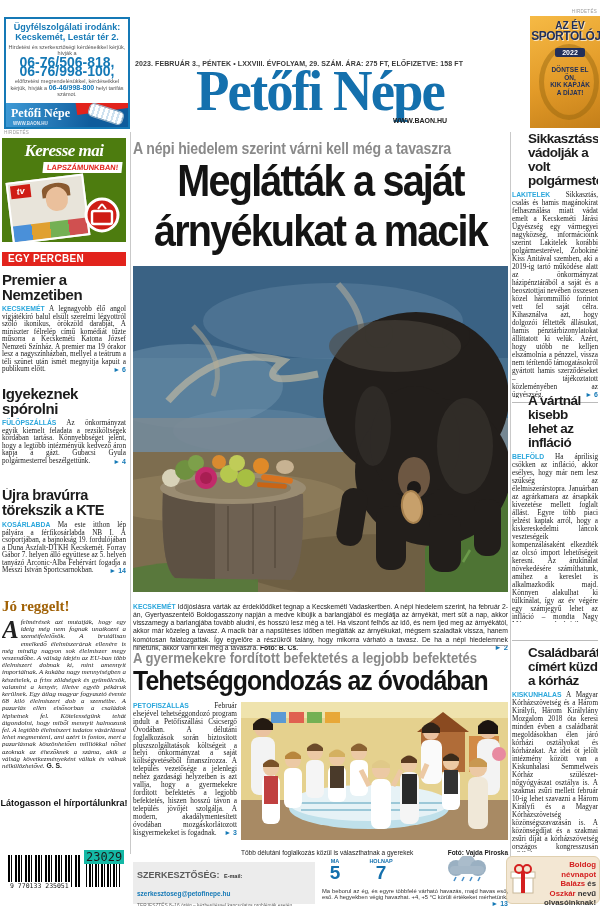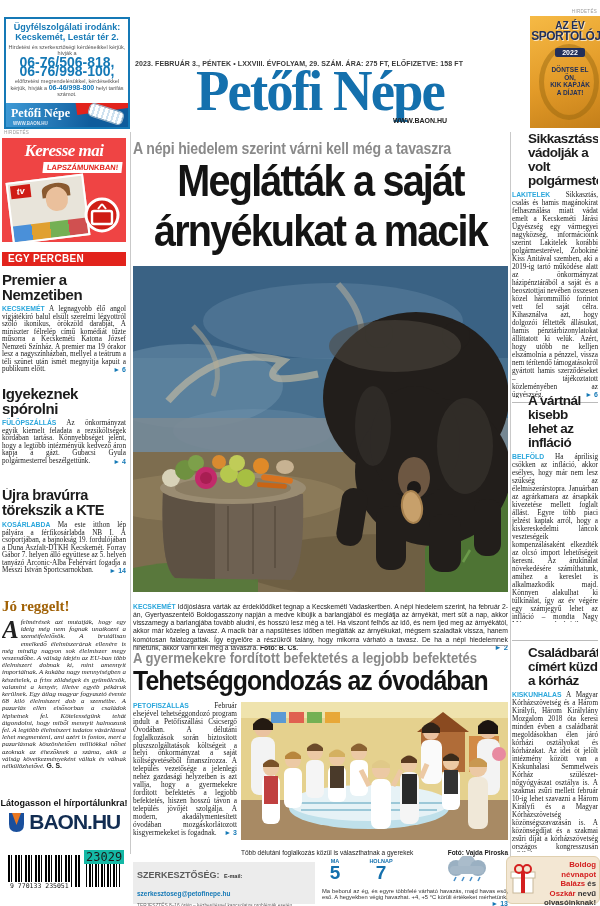--- a/index.html
+++ b/index.html
@@ -32,21 +32,21 @@
   .sport-year{position:relative;display:inline-block;background:#22305a;color:#fff;font-size:7px;font-weight:bold;padding:1px 7px;border-radius:2px;margin-top:2px;}
   .sport-txt{position:relative;font-size:6.5px;font-weight:bold;color:#22305a;line-height:7.5px;margin-top:7px;}
   .sport-vert{position:absolute;right:0;top:38px;writing-mode:vertical-rl;font-size:4px;color:#7a5a10;}
   
   .col-left{position:absolute;left:0;top:130px;width:128px;height:776px;}
   .col-center{position:absolute;left:133px;top:140px;width:375px;height:728px;}
   .col-right{position:absolute;left:512px;top:130px;width:86px;height:776px;}
   .vdiv{position:absolute;width:1px;background:#c9c9c9;}
   .hdiv{position:absolute;height:1px;background:#bbb;}
   
-  .promo{position:absolute;left:2px;top:8px;width:124px;height:104px;background:#ef4444;overflow:hidden;}
+  .promo{position:absolute;left:2px;top:8px;width:124px;height:104px;background:#4d7c0f;overflow:hidden;}
   .promo-t1{font-family:"Liberation Serif",serif;font-style:italic;font-weight:bold;font-size:17px;color:#fff;text-align:center;margin-top:3px;letter-spacing:-.5px;}
   .promo-badge{position:absolute;right:4px;top:24px;background:#fff;color:#e2231c;font-size:7.5px;font-weight:bold;padding:1px 4px;transform:skewX(-6deg);}
   .mag{position:absolute;left:7px;top:40px;width:74px;height:58px;background:#e8e4da;border:2px solid #fff;transform:rotate(-7deg);overflow:hidden;}
   .mag-tv{position:absolute;left:2px;top:2px;width:20px;height:13px;background:#cf1d15;color:#fff;font-weight:bold;font-style:italic;font-size:9px;text-align:center;line-height:13px;}
   .mag-face{position:absolute;left:36px;top:8px;width:22px;height:24px;background:#eac09c;border-radius:50% 50% 45% 45%;}
   .mag-hair{position:absolute;left:33px;top:4px;width:28px;height:14px;background:#8a5a30;border-radius:50% 50% 0 0;}
   .mag-strip{position:absolute;left:0;bottom:0;width:100%;height:16px;background:linear-gradient(90deg,#4a90d9 0 25%,#e0a030 25% 50%,#74b054 50% 75%,#d05050 75% 100%);}
   .tvcircle{position:absolute;right:5px;bottom:4px;}
   .egyperc{position:absolute;left:2px;top:122px;width:118px;height:14px;background:#e2231c;color:#fff;font-weight:bold;font-size:10px;line-height:14px;padding-left:6px;letter-spacing:.3px;}
   .sb-article{position:absolute;left:2px;width:124px;overflow:hidden;}
@@ -199,27 +199,20 @@
     <div class="abs" style="left:2px;top:468px;width:124px;height:196px;overflow:hidden;">
       <h3 class="morning-title">Jó reggelt!</h3>
       <p class="morning-body">
         <span class="dropcap">A</span>
         <span>felmérések azt mutatják, hogy egy ideig még nem fognak unatkozni a szemétfelelősök. A brutálisan emelkedő élelmiszerárak ellenére is még mindig nagyon sok élelmiszer megy veszendőbe. A válság idején az EU-ban több élelmiszert dobnak ki, mint amennyit importálnak. A kukába nagy mennyiségben a készételek, a friss zöldségek és gyümölcsök, valamint a kenyér, illetve egyéb pékáruk kerülnek. Egy átlag magyar fogyasztó évente 68 kiló élelmiszert dob a szemétbe. A pazarlás ellen elsősorban a családok léphetnek fel. Kötelességünk tehát átgondolni, hogy miből mennyit halmozunk fel. A legtöbb élelmiszert tudatos vásárlással lehet megmenteni, ami azért is fontos, mert a pazarlásnak köszönhetően milliókkal nőhet azoknak az éhezőknek a száma, akik a válság következményeként váltak és válnak nélkülözhetővé.</span>
         <b class="sig">G. S.</b>
       </p>
     </div>
 
     <div class="portal-txt">Látogasson el hírportálunkra!</div>
-    <div class="baon-logo">
-      <svg width="17" height="21" viewBox="0 0 17 21" style="vertical-align:middle">
-        <path d="M1,1 h15 v11 q0,8 -7.5,8 q-7.5,0 -7.5,-8 Z" fill="#1a4f9c"></path>
-        <path d="M4,1 L8.5,13 L13,1 Z" fill="#e87722"></path>
-      </svg>
-      <span class="baon-name">BAON.HU</span>
-    </div>
 
     <div class="barcode">
       <div class="bars-a"></div>
       <div class="bars-b"></div>
       <div class="bc-top">23029</div>
       <div class="bc-num">9 770133 235051</div>
     </div>
   </div>
 
   <div class="col-center">

